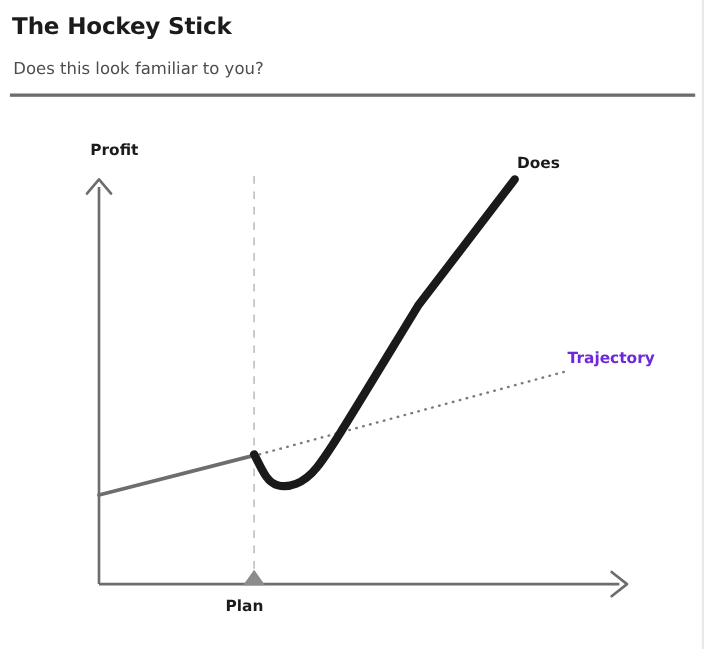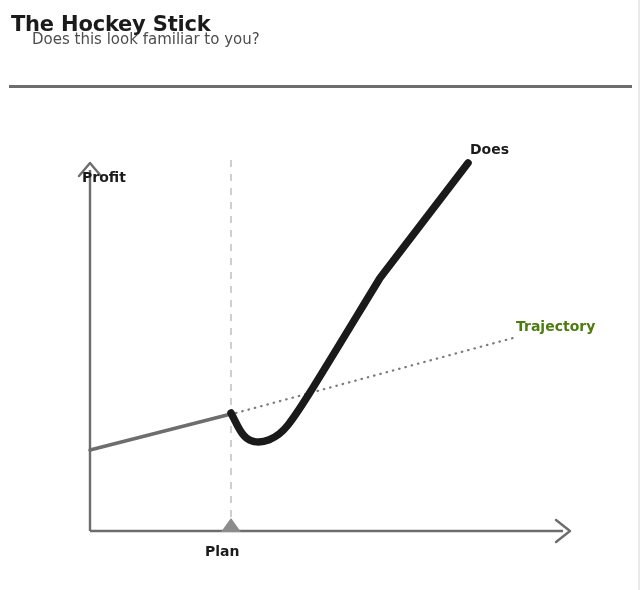--- a/index.html
+++ b/index.html
@@ -32,26 +32,25 @@
     top: 12px;
     font-size: 21px;
     font-weight: bold;
     color: #1b1b1b;
     letter-spacing: -0.2px;
     white-space: nowrap;
   }
   #subtitle {
     position: absolute;
     left: 12px;
-    top: 30px;
+    top: 53px;
     font-size: 15px;
     font-weight: normal;
     color: #4d4d4d;
     white-space: nowrap;
-    margin-left: 20px;
   }
   #divider {
     position: absolute;
     left: 9px;
     top: 85px;
     width: 623px;
     height: 3px;
     background: #6d6d70;
   }
   #chart {
@@ -61,23 +60,23 @@
     width: 640px;
     height: 502px;
   }
   .axis-label {
     position: absolute;
     font-size: 14px;
     font-weight: bold;
     color: #1b1b1b;
     white-space: nowrap;
   }
-  #profit-label { left: 82px; top: 41px; margin-top: 40px; }
+  #profit-label { left: 82px; top: 41px; }
   #plan-label   { left: 470px; top: 53px; }
-  #trajectory-label { left: 516px; top: 230px; font-weight: bold; color: #4d7c0f; }
+  #trajectory-label { left: 516px; top: 230px; font-weight: bold; color: #6d28d9; }
   #today-label  { left: 205px; top: 455px; }
 </style>
 </head>
 <body>
 
 <div id="slide">
 
   <div id="header">
     <div id="title">The Hockey Stick</div>
     <div id="subtitle">Does this look familiar to you?</div>

